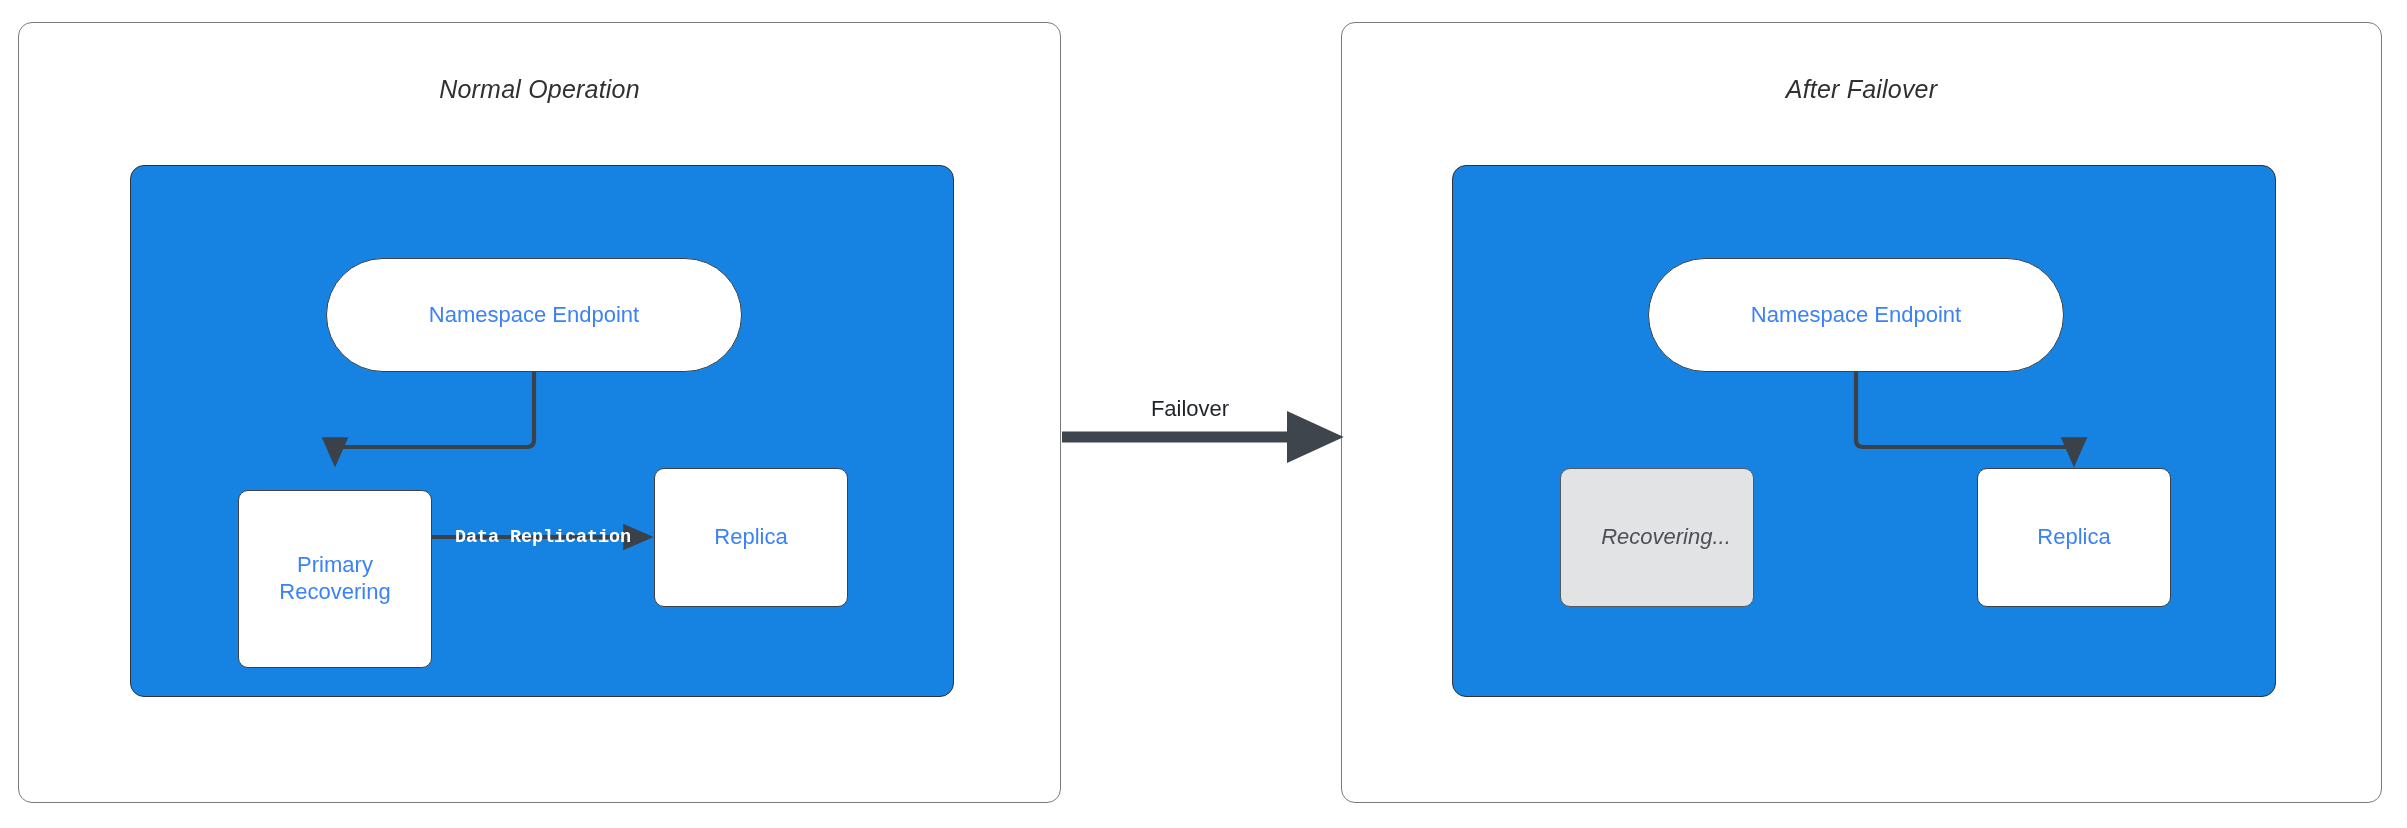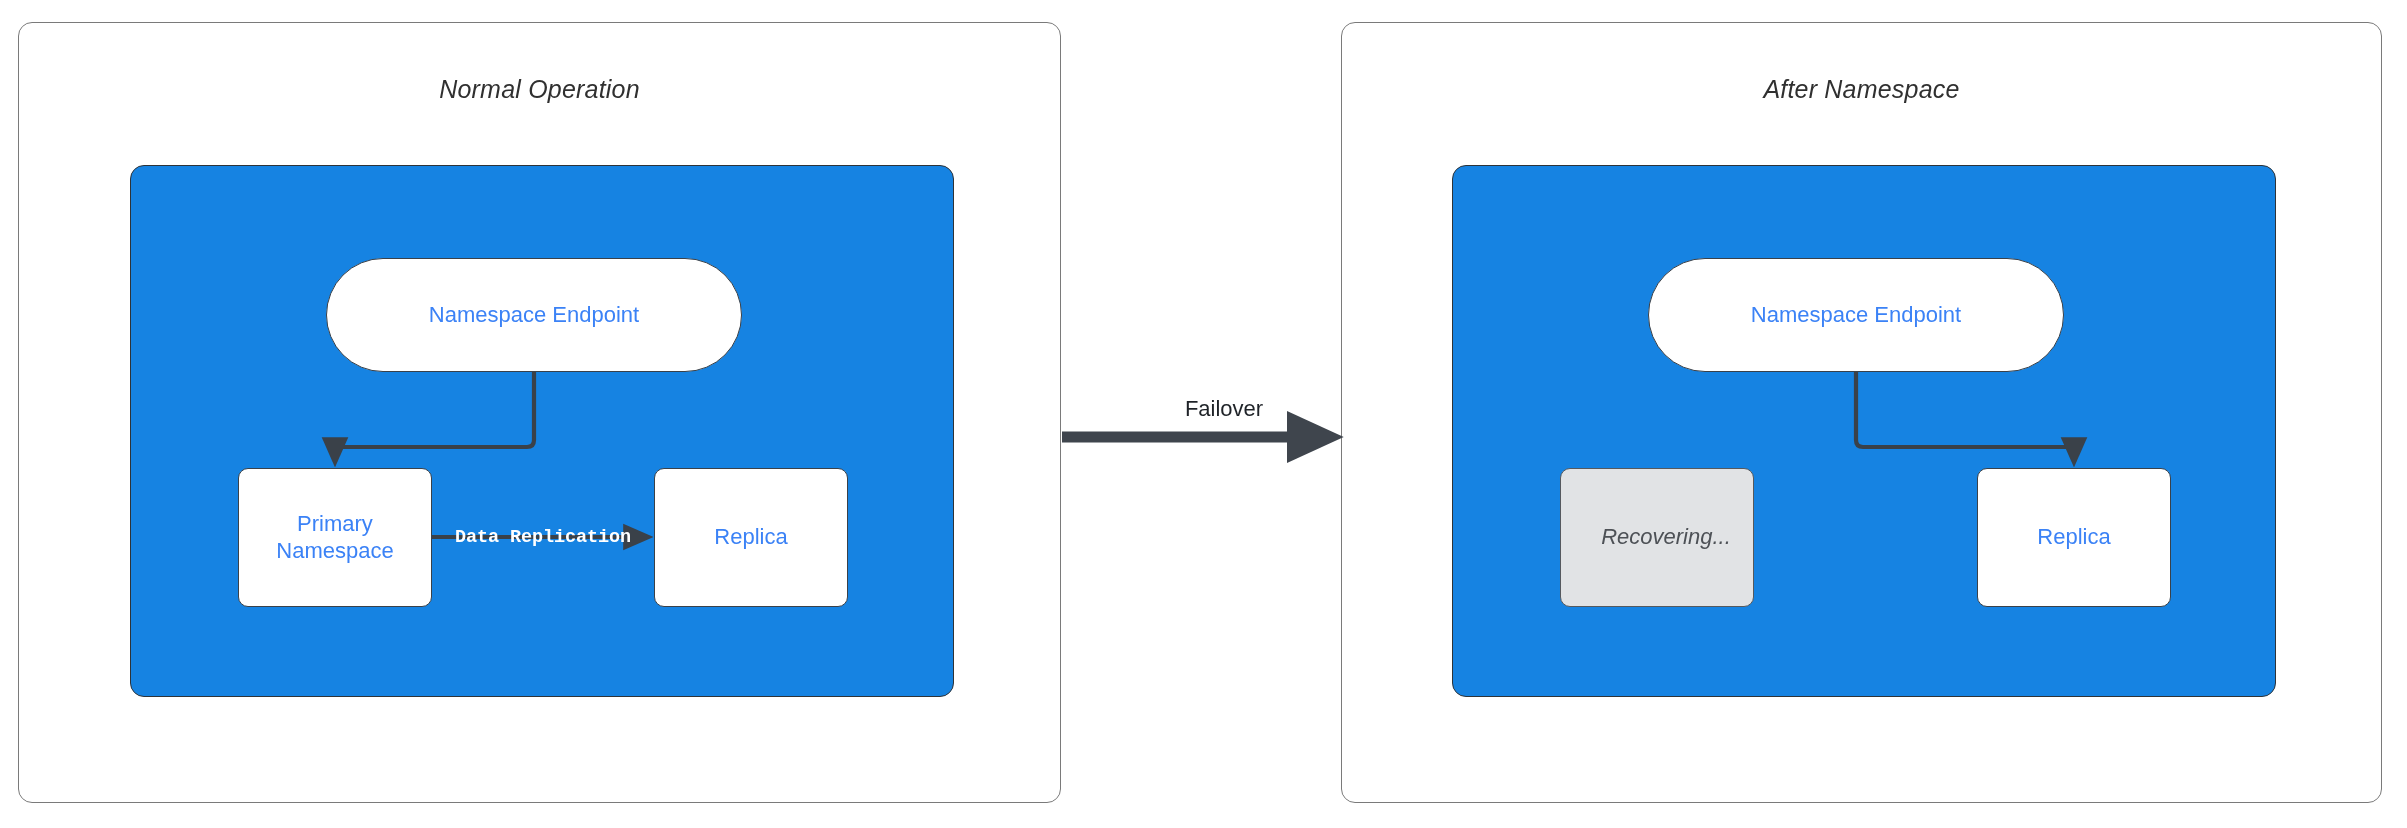--- a/index.html
+++ b/index.html
@@ -65,21 +65,21 @@
     background:#e1e3e5;
     border-color:#55595e;
     color:#4d5156;
     font-style:italic;
   }
 
   
   #ep-left {left:326px;  top:258px; width:416px; height:114px;}
   #ep-right{left:1648px; top:258px; width:416px; height:114px;}
   
-  #primary-left  {left:238px;  top:468px; width:194px; height:139px;}
+  #primary-left  {left:238px;  top:490px; width:194px; height:178px;}
   #replica-left  {left:654px;  top:468px; width:194px; height:139px;}
   #recovering    {left:1560px; top:468px; width:194px; height:139px;padding-left:18px;}
   #replica-right {left:1977px; top:468px; width:194px; height:139px;}
 
   
   .wires{position:absolute;left:0;top:0;width:2407px;height:828px;
          pointer-events:none;z-index:2;overflow:visible;}
 
   
   #datarep-label{
@@ -91,21 +91,21 @@
     font-weight:bold;
     white-space:nowrap;
     z-index:4;
     letter-spacing:-.1px;
     font-family:Liberation Mono, monospace;
   }
 
   
   #failover-label{
     position:absolute;
-    left:1084px; top:396px; width:280px;
+    left:1050px; top:396px; width:280px;
     text-align:center;
     font-size:22px;
     color:#1f2328;
     z-index:4;
     white-space:nowrap;
   }
 </style>
 </head>
 <body>
 
@@ -117,32 +117,32 @@
 
   <div class="blue-box" id="blue-left"></div>
 
   <div class="node pill" id="ep-left">
     <span>Namespace Endpoint</span>
   </div>
 
   <div class="node rect" id="primary-left">
     <span>
       <span>Primary</span><br>
-      <span>Namespace</span>
+      <span>Recovering</span>
     </span>
   </div>
 
   <div class="node rect" id="replica-left">
     <span>Replica</span>
   </div>
 
   <div id="datarep-label">Data Replication</div>
 
   <div class="panel" id="panel-right">
-    <div class="panel-title">After Namespace</div>
+    <div class="panel-title">After Failover</div>
   </div>
 
   <div class="blue-box" id="blue-right"></div>
 
   <div class="node pill" id="ep-right">
     <span>Namespace Endpoint</span>
   </div>
 
   <div class="node rect muted" id="recovering">
     <span>Recovering...</span>

